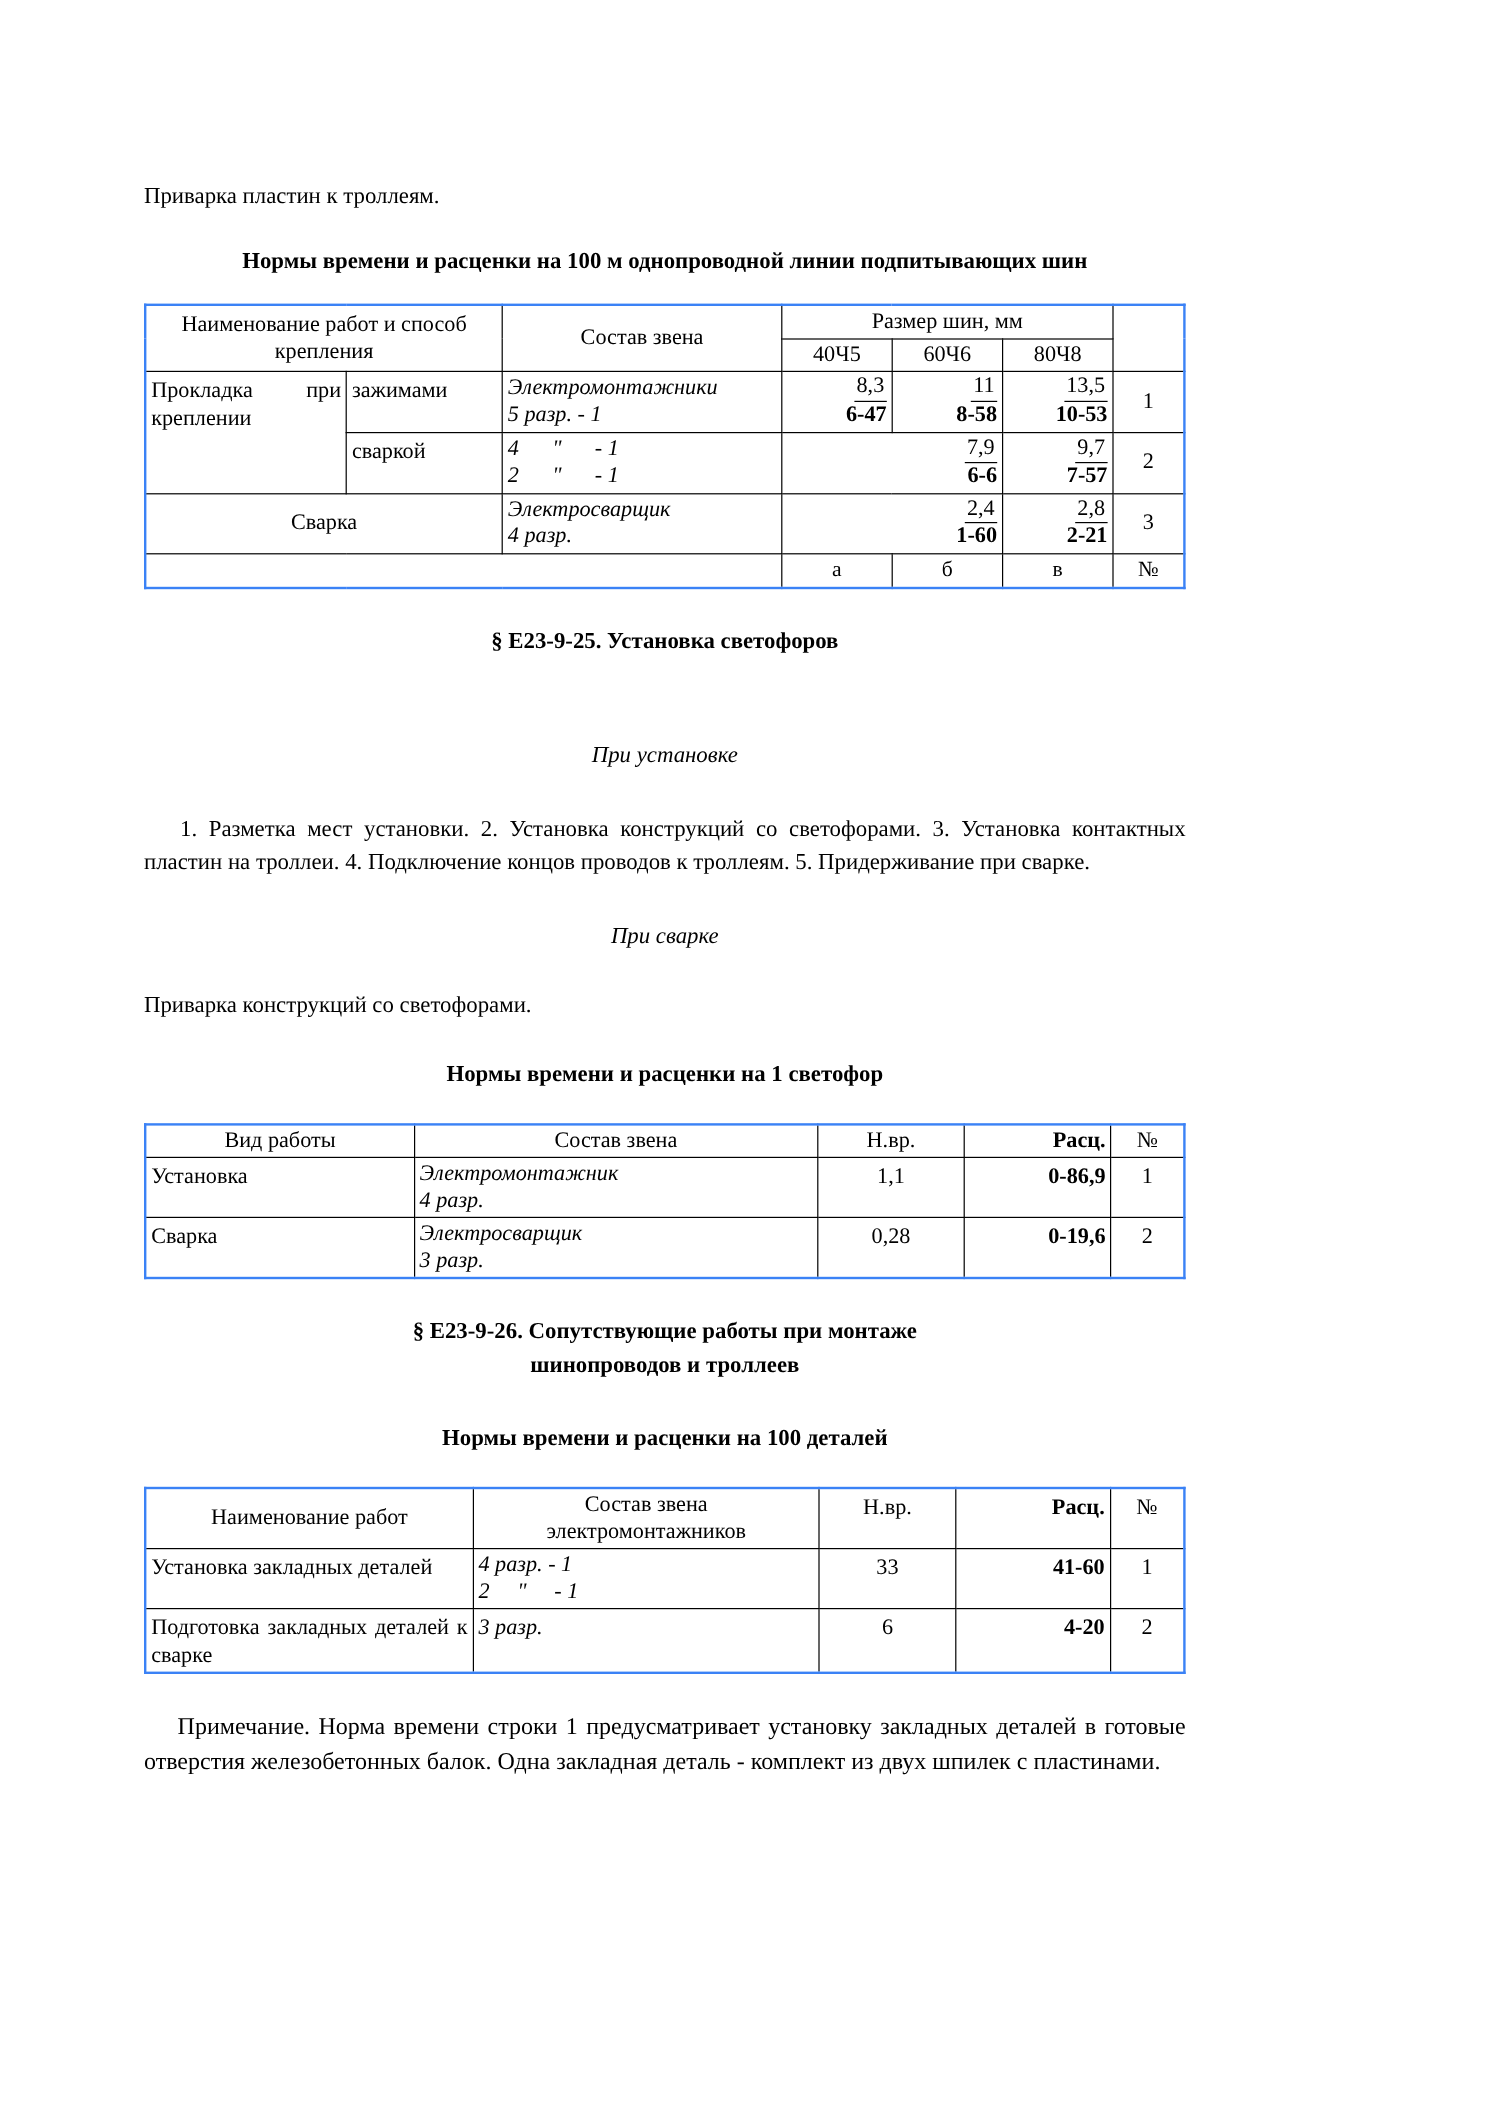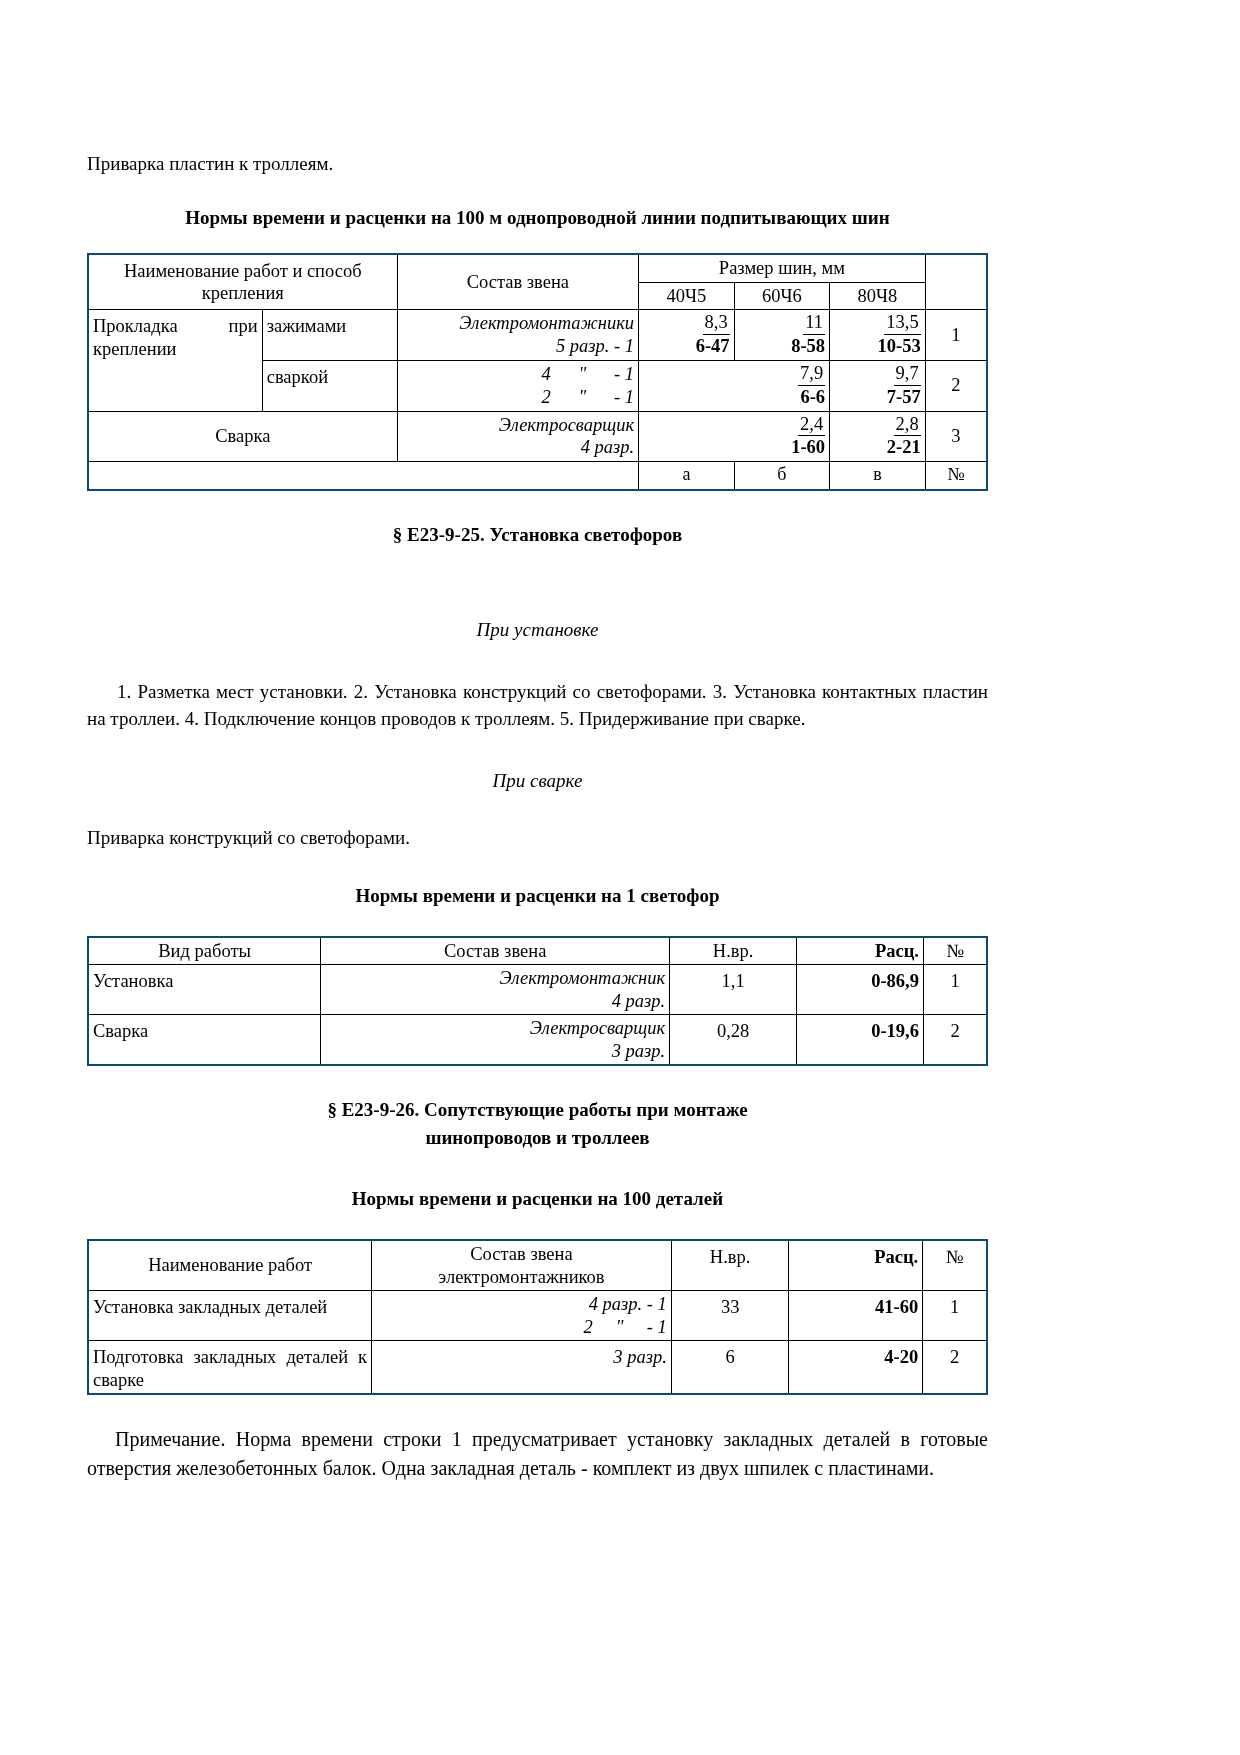--- a/index.html
+++ b/index.html
@@ -12,21 +12,21 @@
     height: 1755px;
     font-family: "Liberation Serif", "DejaVu Serif", serif;
     color: #000000;
     position: relative;
     overflow: hidden;
   }
   .page {
     width: 1158px;
     height: 1755px;
     box-sizing: border-box;
-    padding: 150px 170px 0 87px;
+    padding: 150px 170px 0 120px;
     position: relative;
   }
 
   
   .para {
     font-size: 19px;
     line-height: 1.45;
     text-align: justify;
     margin: 0;
   }
@@ -67,21 +67,21 @@
     table-layout: fixed;
   }
   table td, table th {
     border: 1.4px solid #000000;
     padding: 2px 4px;
     vertical-align: middle;
     font-weight: normal;
     line-height: 1.22;
   }
   .tbl-outer {
-    border: 2px solid #0c4a6e;
+    border: 2px solid #3b82f6;
   }
   td.c  { text-align: center; }
   td.l  { text-align: left; }
   td.i  { font-style: italic; text-align: center; }
   td.b  { font-weight: bold; text-align: right; }
 
   .frac {
     display: block;
     text-align: right;
     line-height: 1.18;
@@ -91,21 +91,21 @@
     border-bottom: 1.3px solid #000;
     padding: 0 2px 0px 2px;
   }
   .frac .den {
     display: block;
     font-weight: bold;
     padding-top: 1px;
   }
   .crew-line {
     display: block;
-    text-align: right;
+    text-align: left;
     white-space: pre;
   }
   .small-letter {
     font-size: 18px;
   }
 </style>
 </head>
 <body>
 
 <div class="page">

